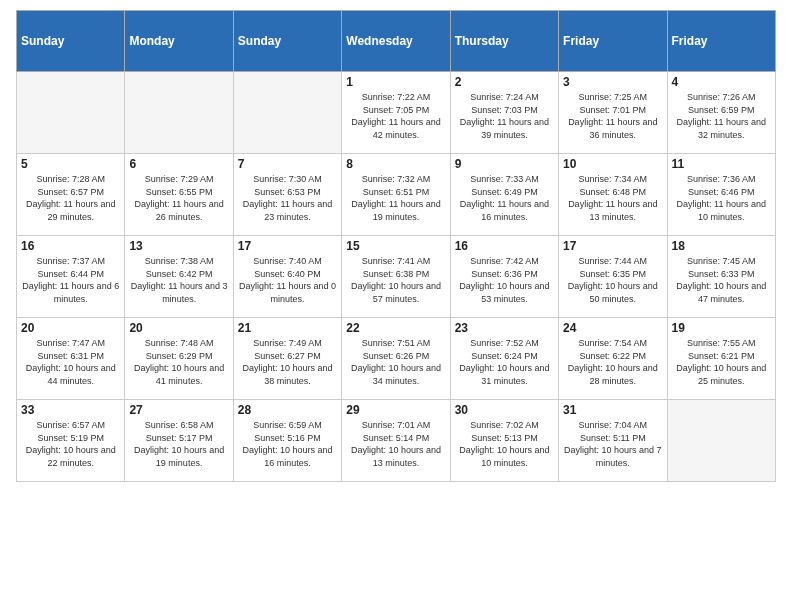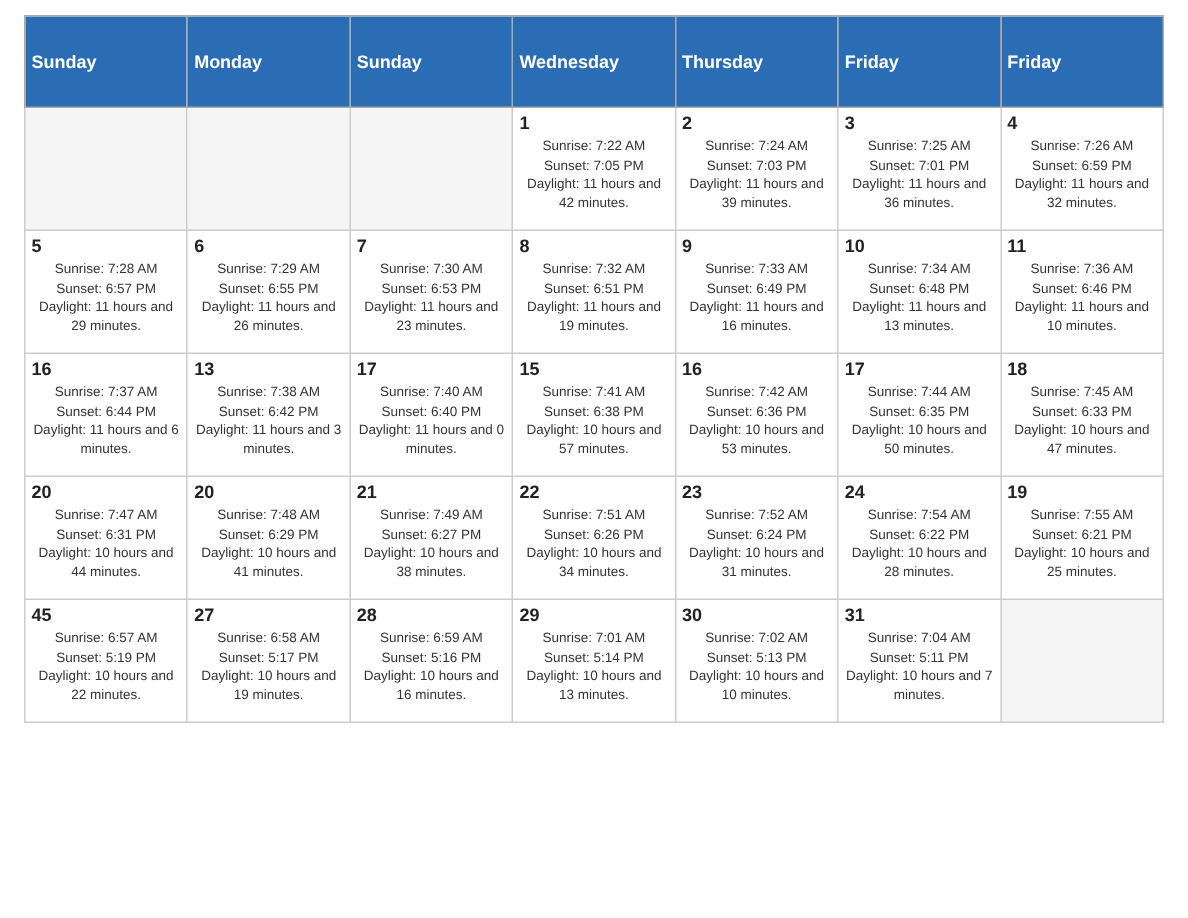--- a/index.html
+++ b/index.html
@@ -224,21 +224,21 @@
             <span class="day-number">24</span>
             <div class="day-info">Sunrise: 7:54 AM<br>Sunset: 6:22 PM<br>Daylight: 10 hours and 28 minutes.</div>
           </td>
           <td>
             <span class="day-number">19</span>
             <div class="day-info">Sunrise: 7:55 AM<br>Sunset: 6:21 PM<br>Daylight: 10 hours and 25 minutes.</div>
           </td>
         </tr>
         <tr>
           <td>
-            <span class="day-number">45</span>
+            <span class="day-number">33</span>
             <div class="day-info">Sunrise: 6:57 AM<br>Sunset: 5:19 PM<br>Daylight: 10 hours and 22 minutes.</div>
           </td>
           <td>
             <span class="day-number">27</span>
             <div class="day-info">Sunrise: 6:58 AM<br>Sunset: 5:17 PM<br>Daylight: 10 hours and 19 minutes.</div>
           </td>
           <td>
             <span class="day-number">28</span>
             <div class="day-info">Sunrise: 6:59 AM<br>Sunset: 5:16 PM<br>Daylight: 10 hours and 16 minutes.</div>
           </td>

